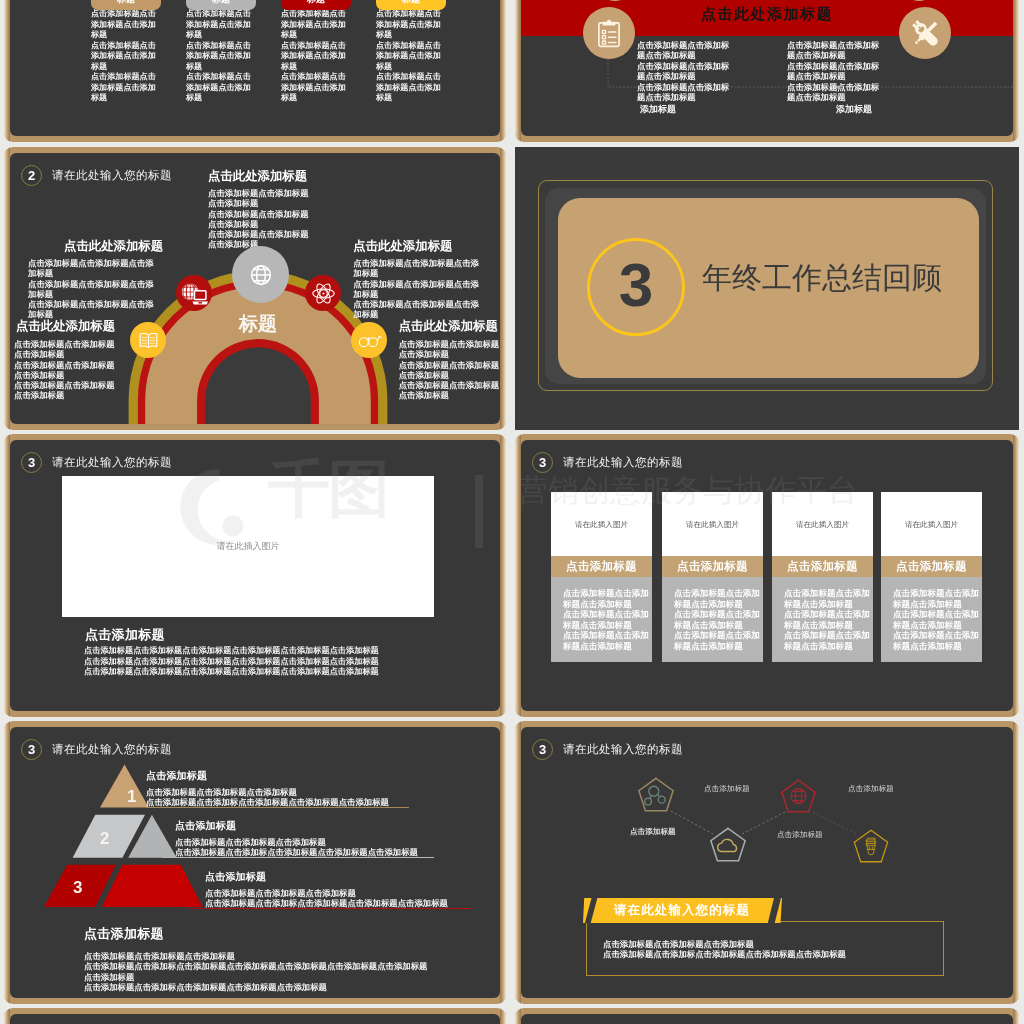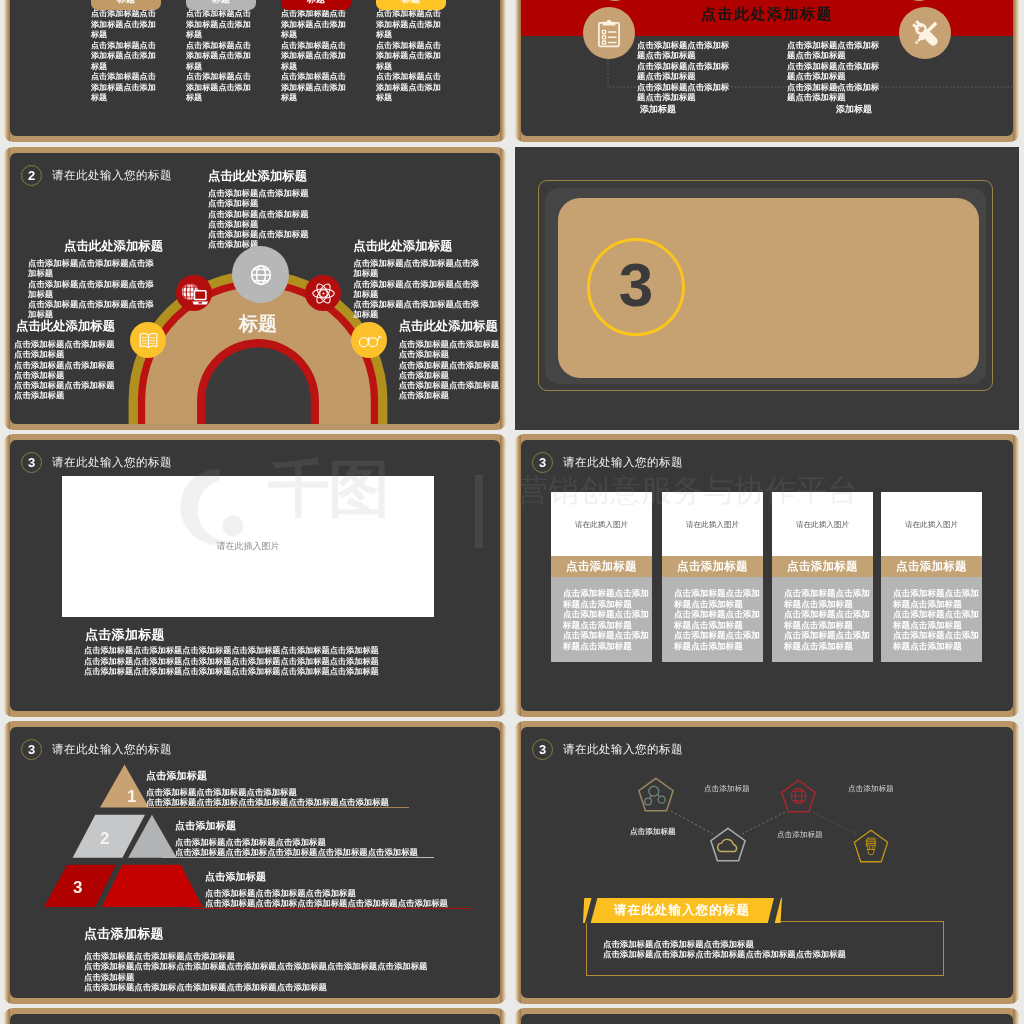--- a/index.html
+++ b/index.html
@@ -406,20 +406,21 @@
     </div>
   </div>
 
   <div class="slide plain" id="s4">
     <div class="sd-gold"></div>
     <div class="sd-dark"></div>
     <div class="sd-tan">
       <div class="sd-circle">
         <span>3</span>
       </div>
+      <div class="sd-title">年终工作总结回顾</div>
     </div>
   </div>
 
   <div class="slide fr" id="s5">
     <div class="in">
       <div class="hdr" style="left:11px;top:12px">
         <div class="badge">3</div>
         <div class="hdrtxt">请在此处输入您的标题</div>
       </div>
       <div class="bigimg">

